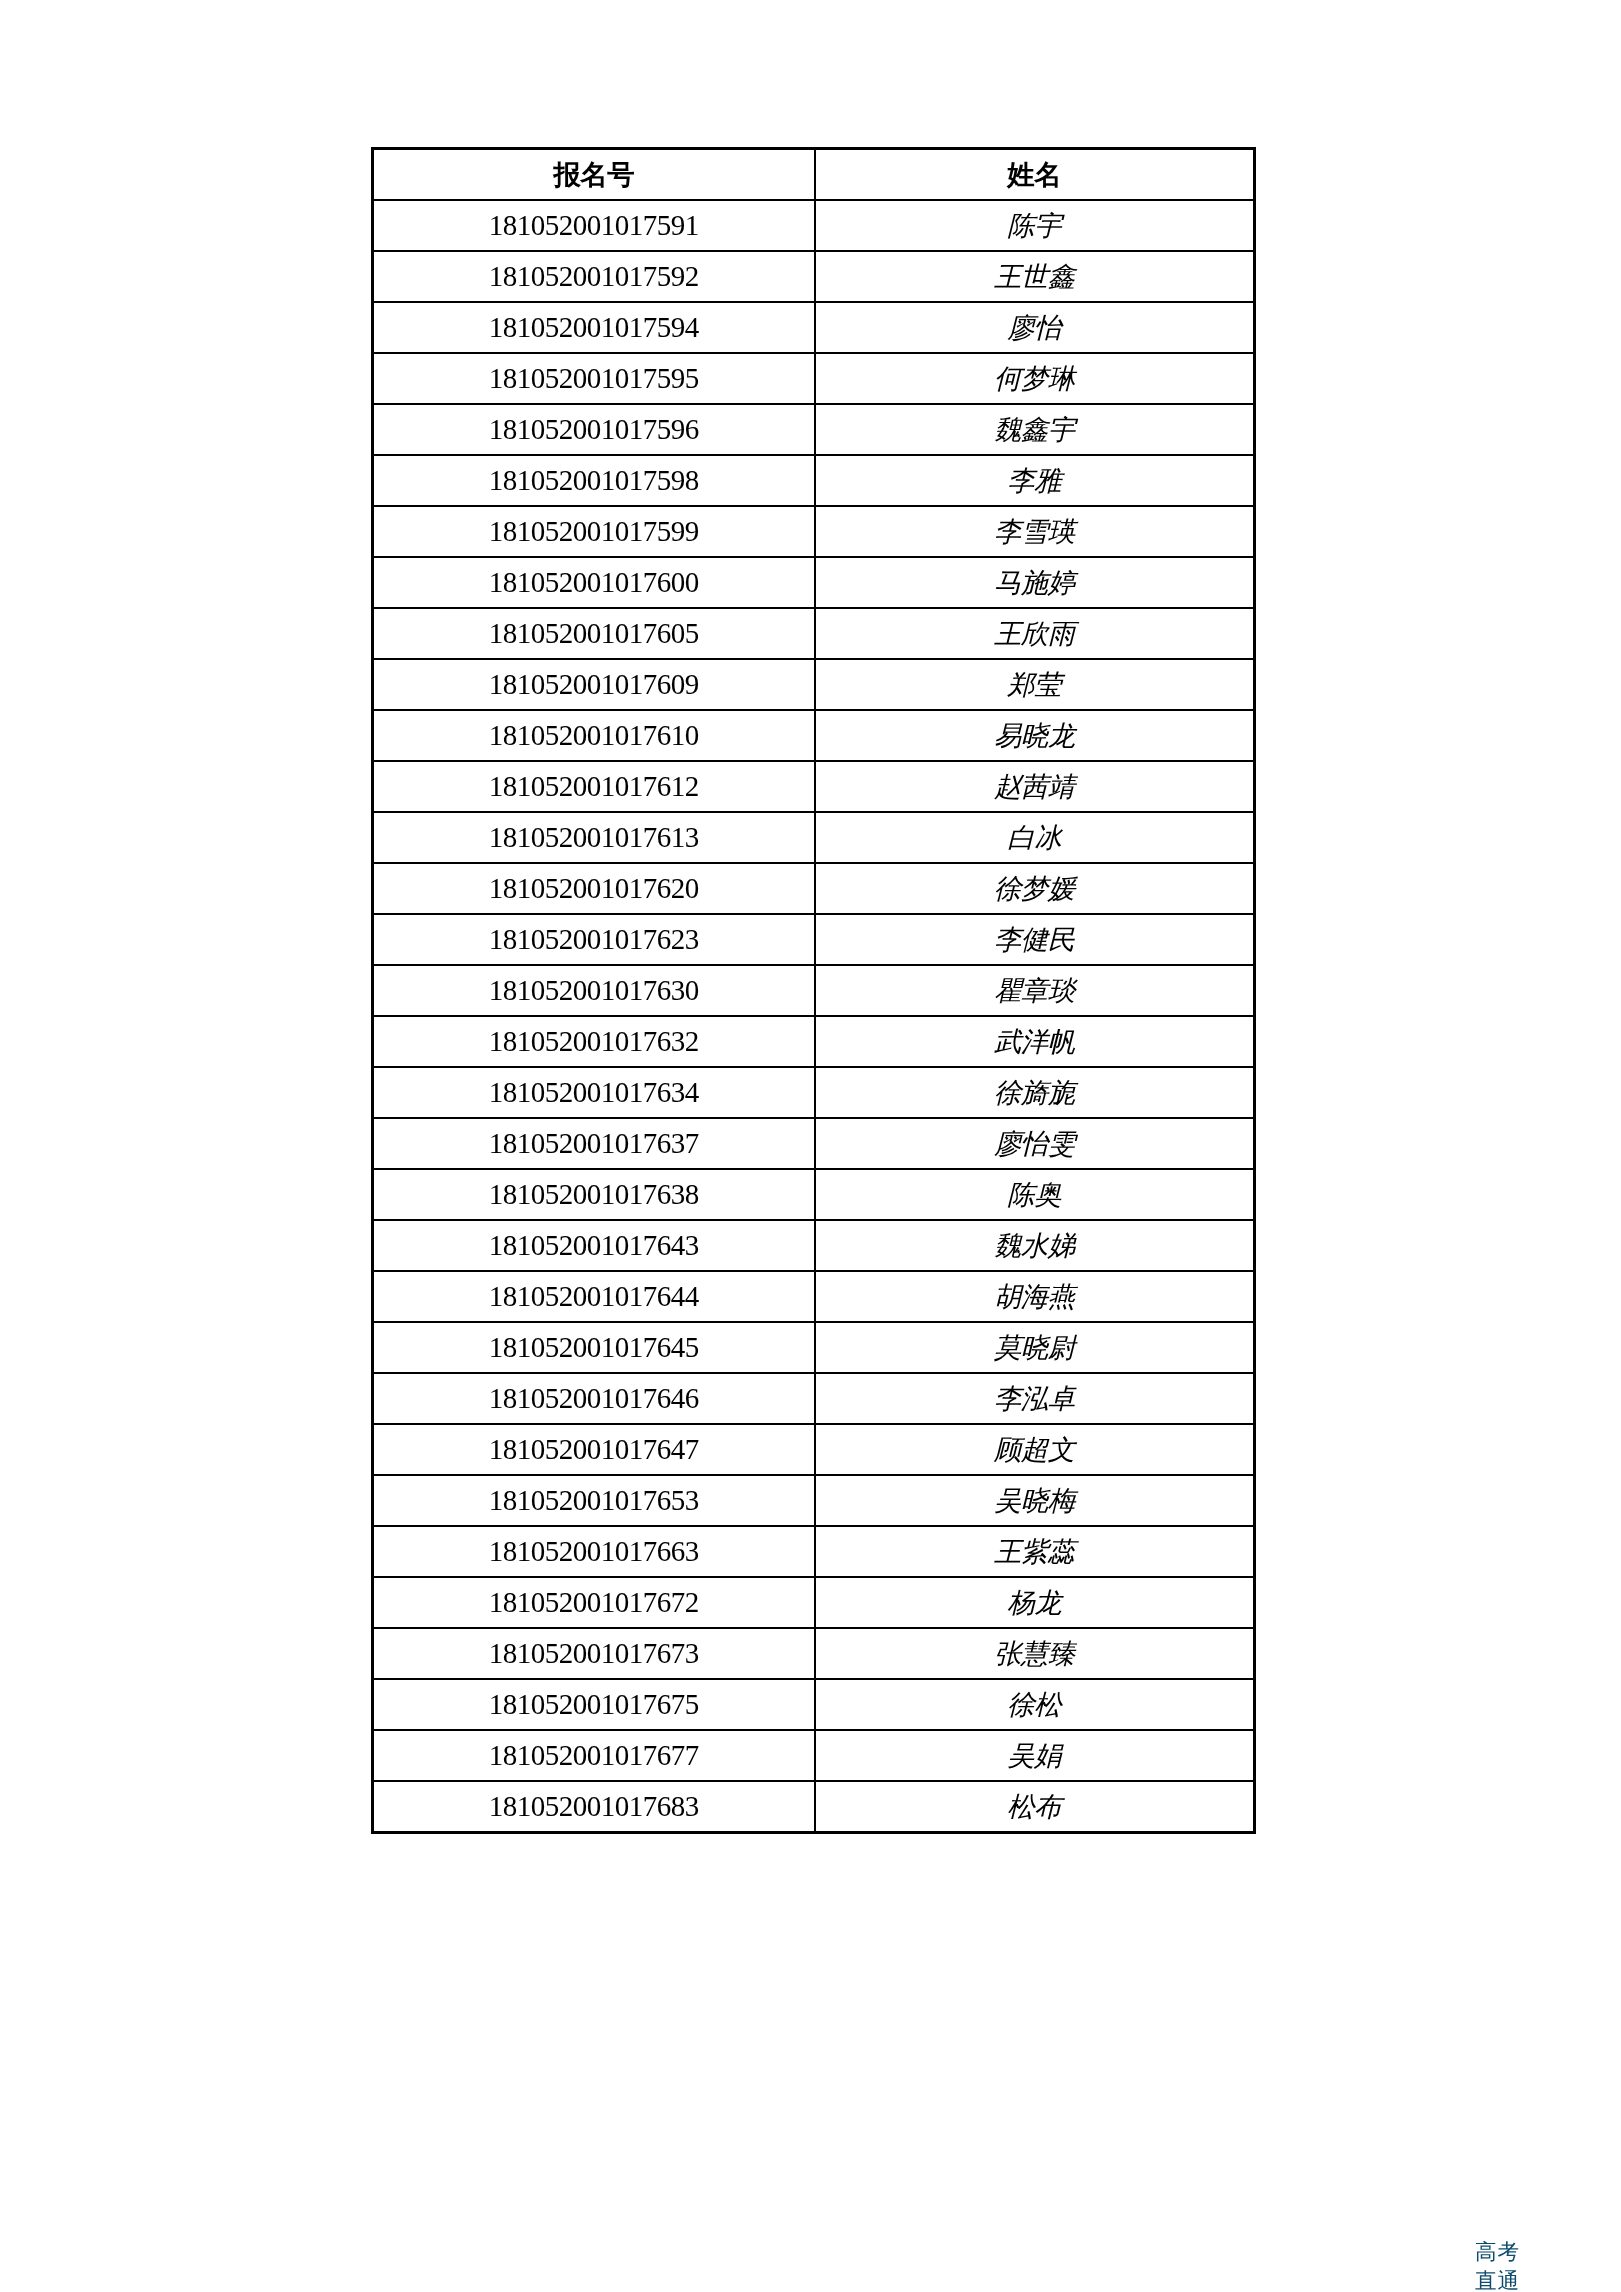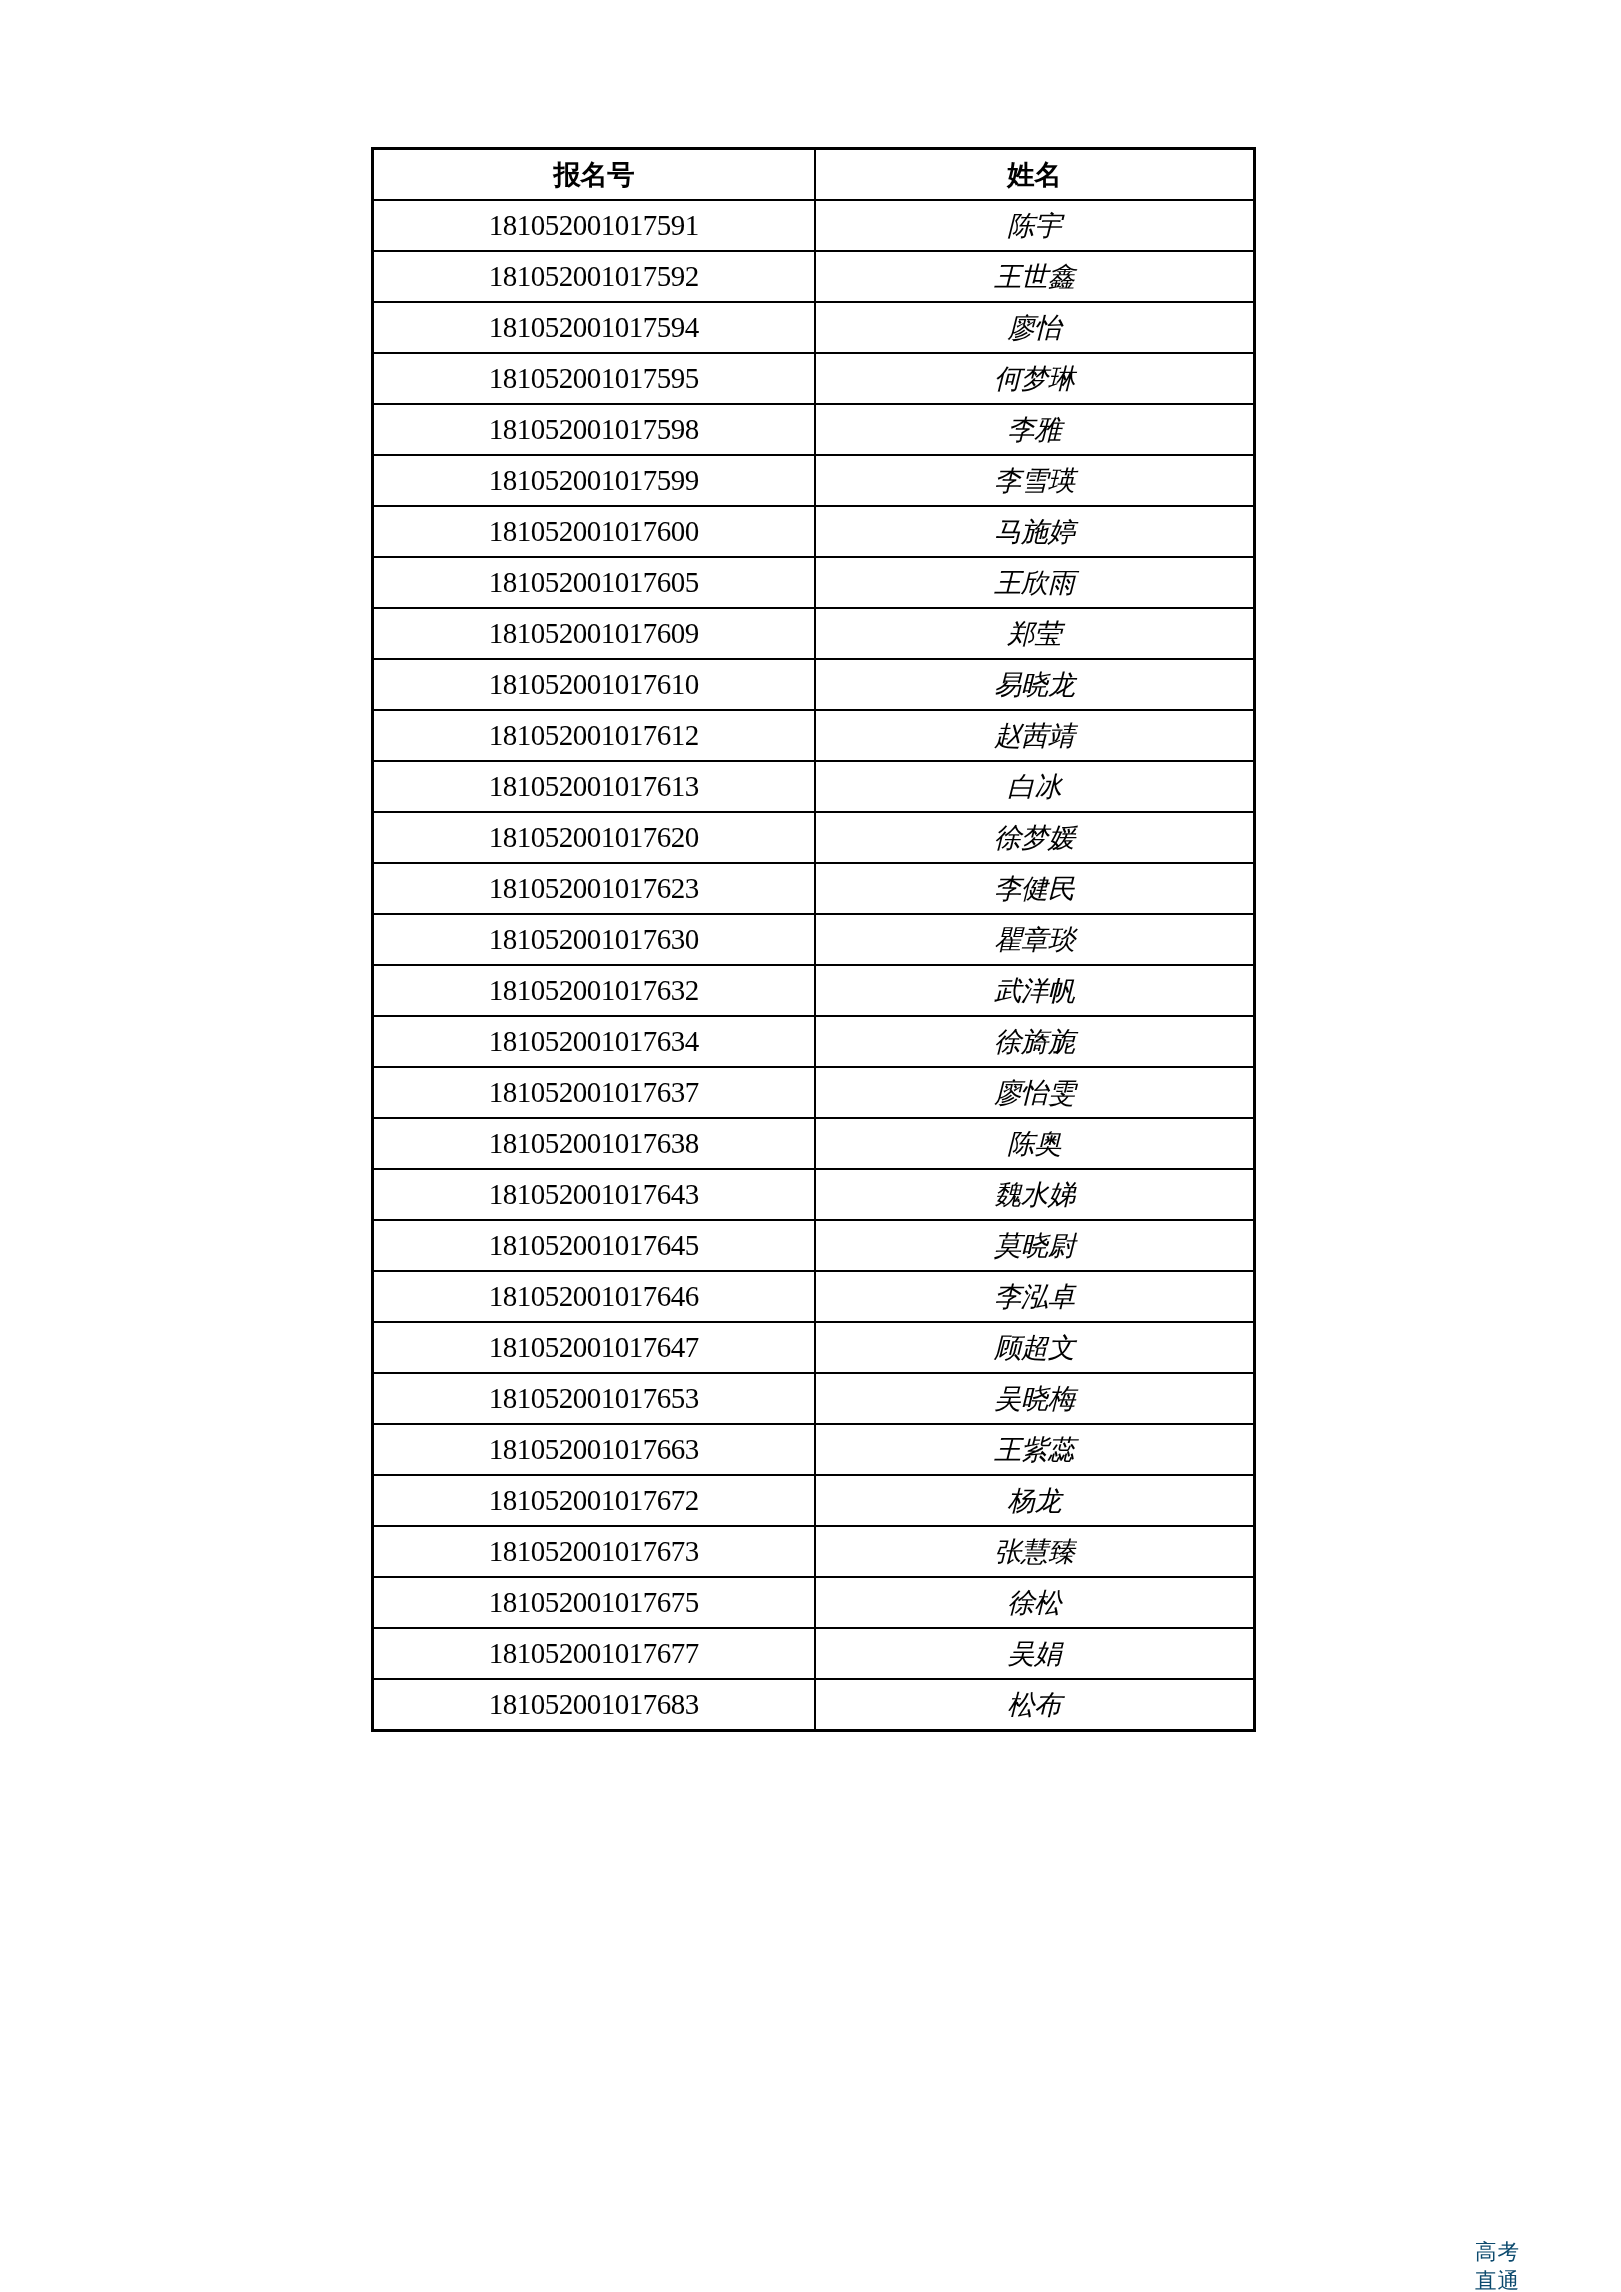--- a/index.html
+++ b/index.html
@@ -51,20 +51,24 @@
           <td>181052001017592</td>
           <td class="name">王世鑫</td>
         </tr>
         <tr>
           <td>181052001017594</td>
           <td class="name">廖怡</td>
         </tr>
         <tr>
           <td>181052001017595</td>
           <td class="name">何梦琳</td>
+        </tr>
+        <tr>
+          <td>181052001017596</td>
+          <td class="name">魏鑫宇</td>
         </tr>
         <tr>
           <td>181052001017598</td>
           <td class="name">李雅</td>
         </tr>
         <tr>
           <td>181052001017599</td>
           <td class="name">李雪瑛</td>
         </tr>
         <tr>
@@ -117,20 +121,24 @@
         </tr>
         <tr>
           <td>181052001017638</td>
           <td class="name">陈奥</td>
         </tr>
         <tr>
           <td>181052001017643</td>
           <td class="name">魏水娣</td>
         </tr>
         <tr>
+          <td>181052001017644</td>
+          <td class="name">胡海燕</td>
+        </tr>
+        <tr>
           <td>181052001017645</td>
           <td class="name">莫晓尉</td>
         </tr>
         <tr>
           <td>181052001017646</td>
           <td class="name">李泓卓</td>
         </tr>
         <tr>
           <td>181052001017647</td>
           <td class="name">顾超文</td>

